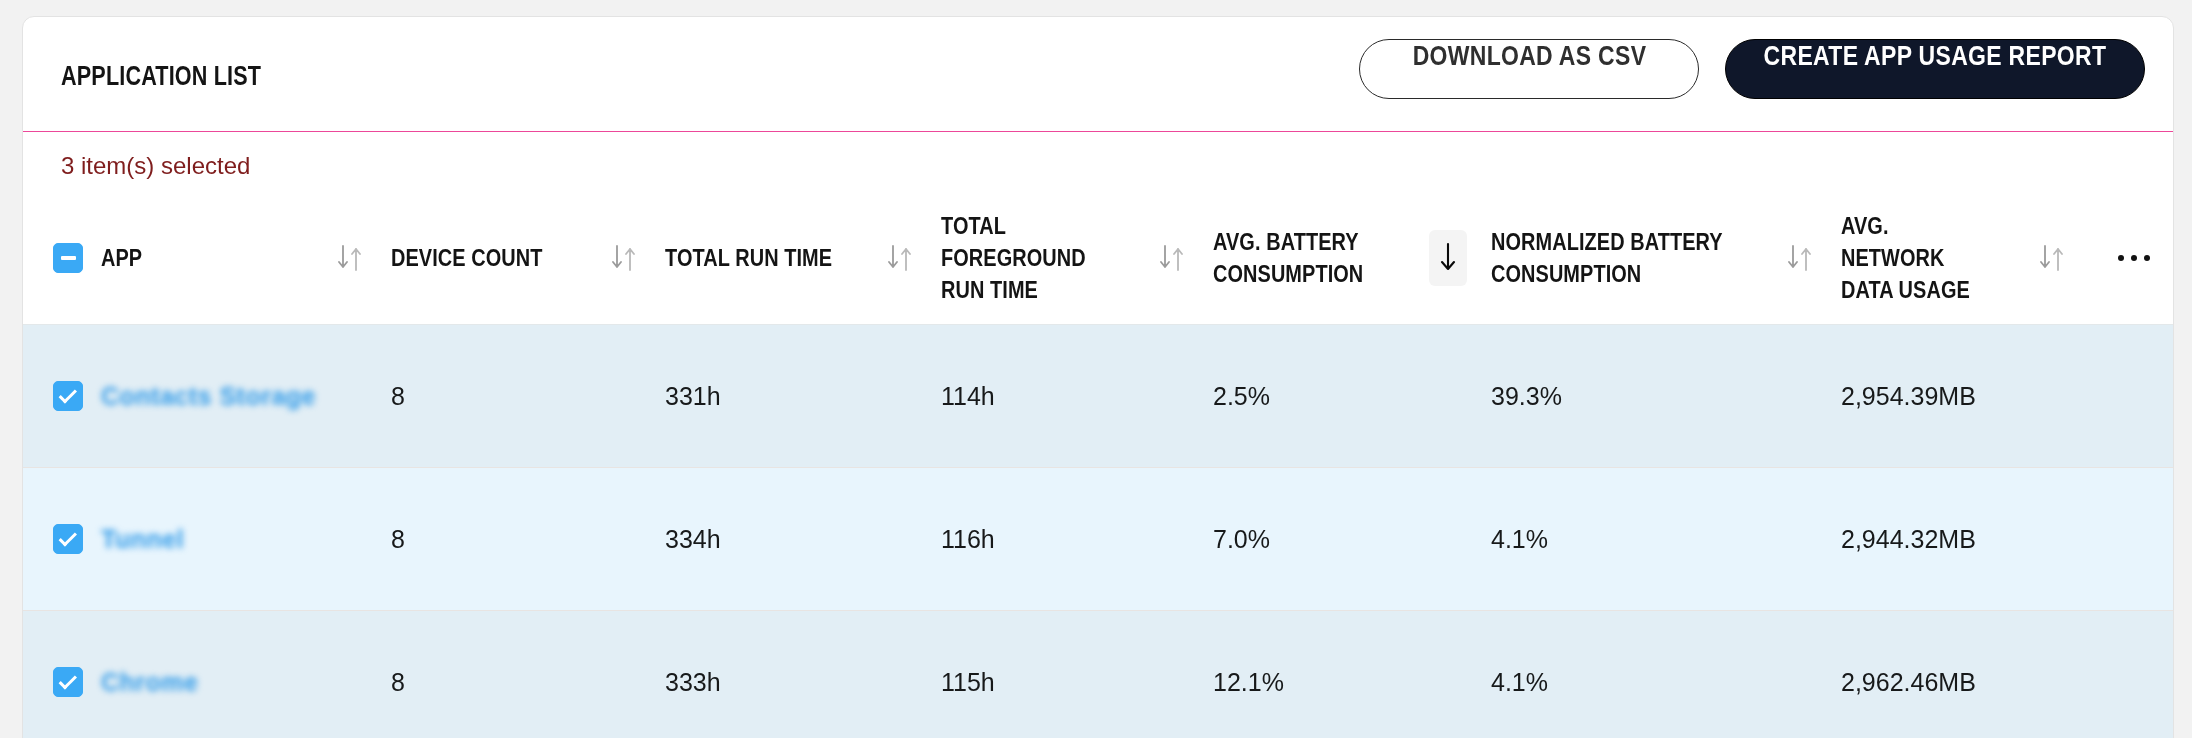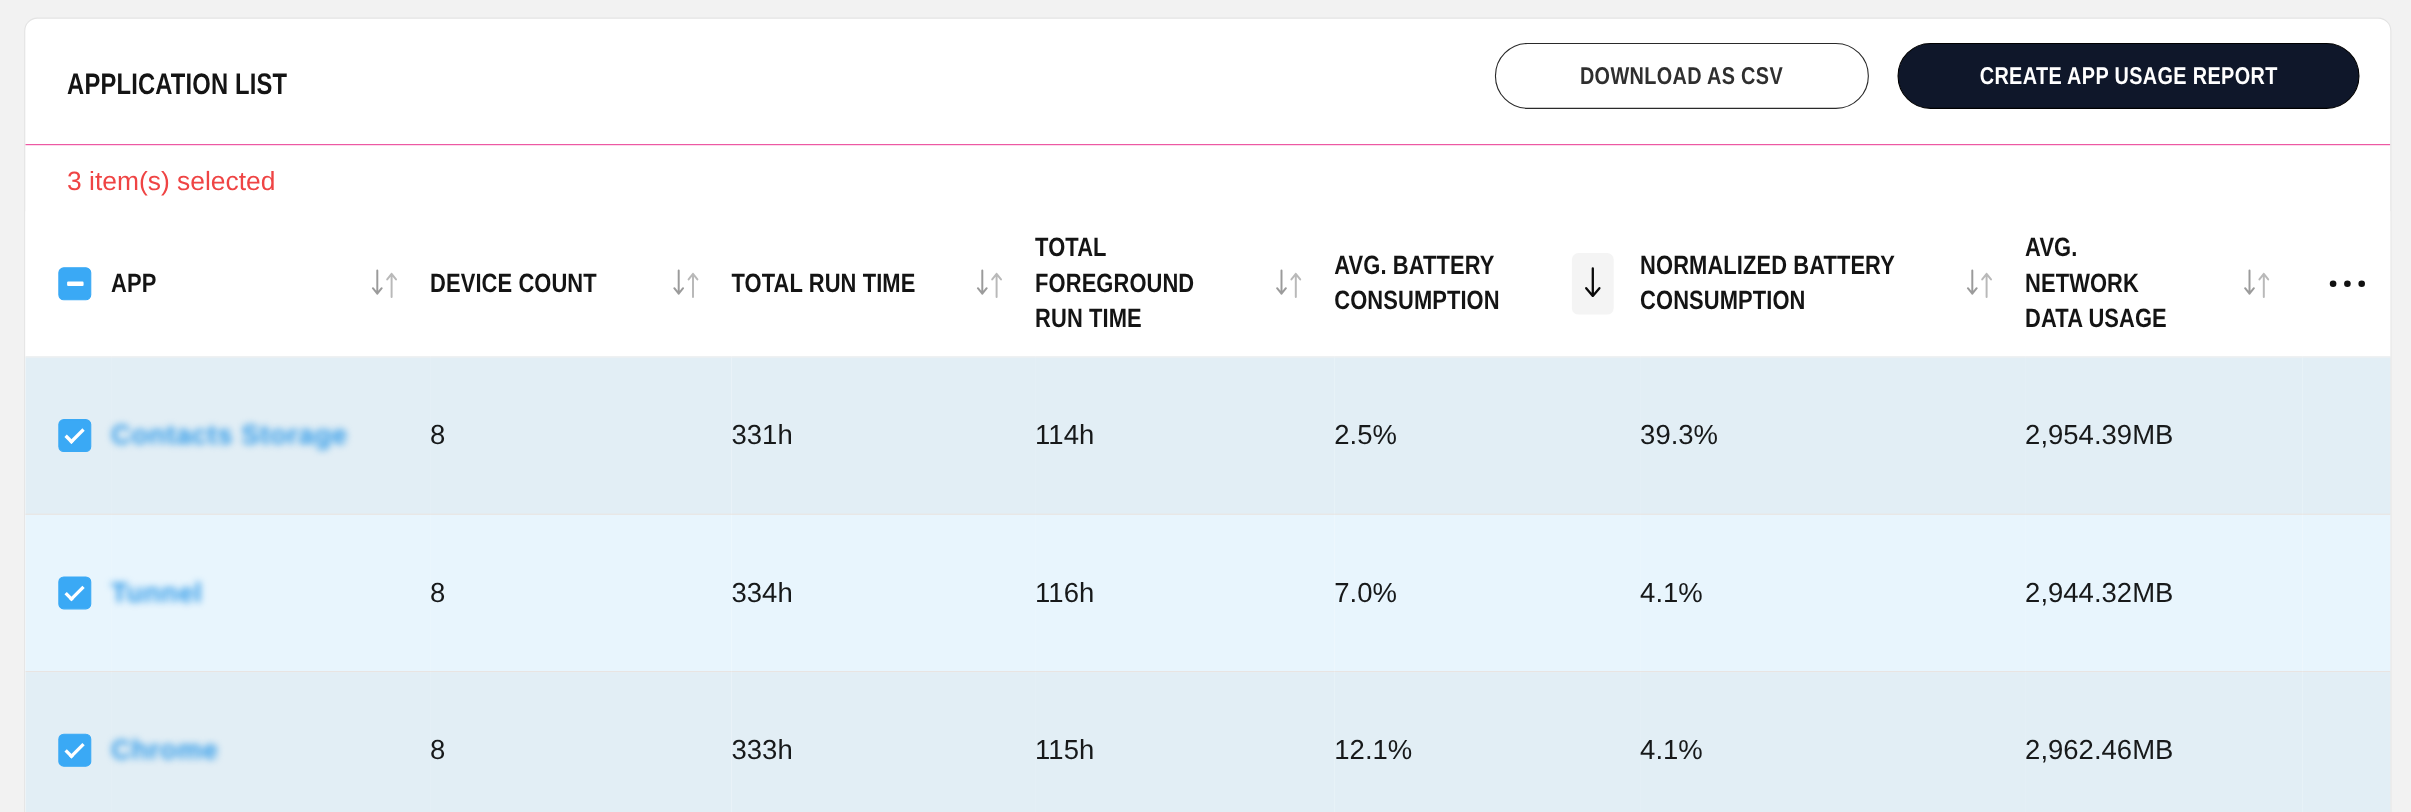--- a/index.html
+++ b/index.html
@@ -55,23 +55,22 @@
     top: 22px;
     display: flex;
     align-items: center;
     gap: 26px;
   }
 
   .btn {
     height: 60px;
     border-radius: 30px;
     display: flex;
-    align-items: center;
     justify-content: center;
-    font-size: 22px;
+    font-size: 28px;
     font-weight: 700;
     letter-spacing: 0.4px;
     cursor: pointer;
     white-space: nowrap;
     padding: 0 10px;
   }
   .btn span {
     display: inline-block;
     transform: scaleX(0.82);
     transform-origin: center;
@@ -94,21 +93,21 @@
   
   .selected-bar {
     position: relative;
     height: 60px;
   }
   .selected-text {
     position: absolute;
     left: 38px;
     top: 20px;
     font-size: 24px;
-    color: #ef4444;
+    color: #7f1d1d;
     font-weight: 400;
     white-space: nowrap;
   }
 
   
   table.apptable {
     width: 100%;
     border-collapse: collapse;
     table-layout: fixed;
   }

